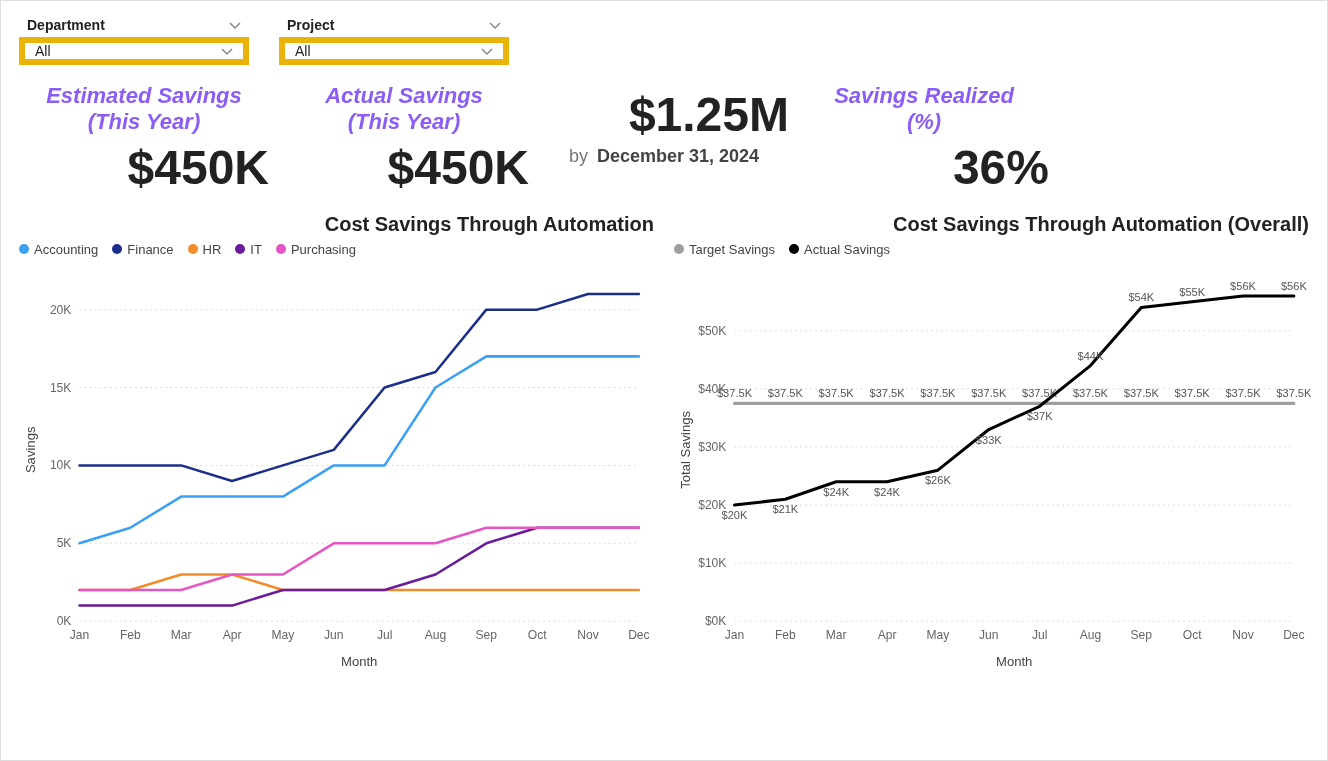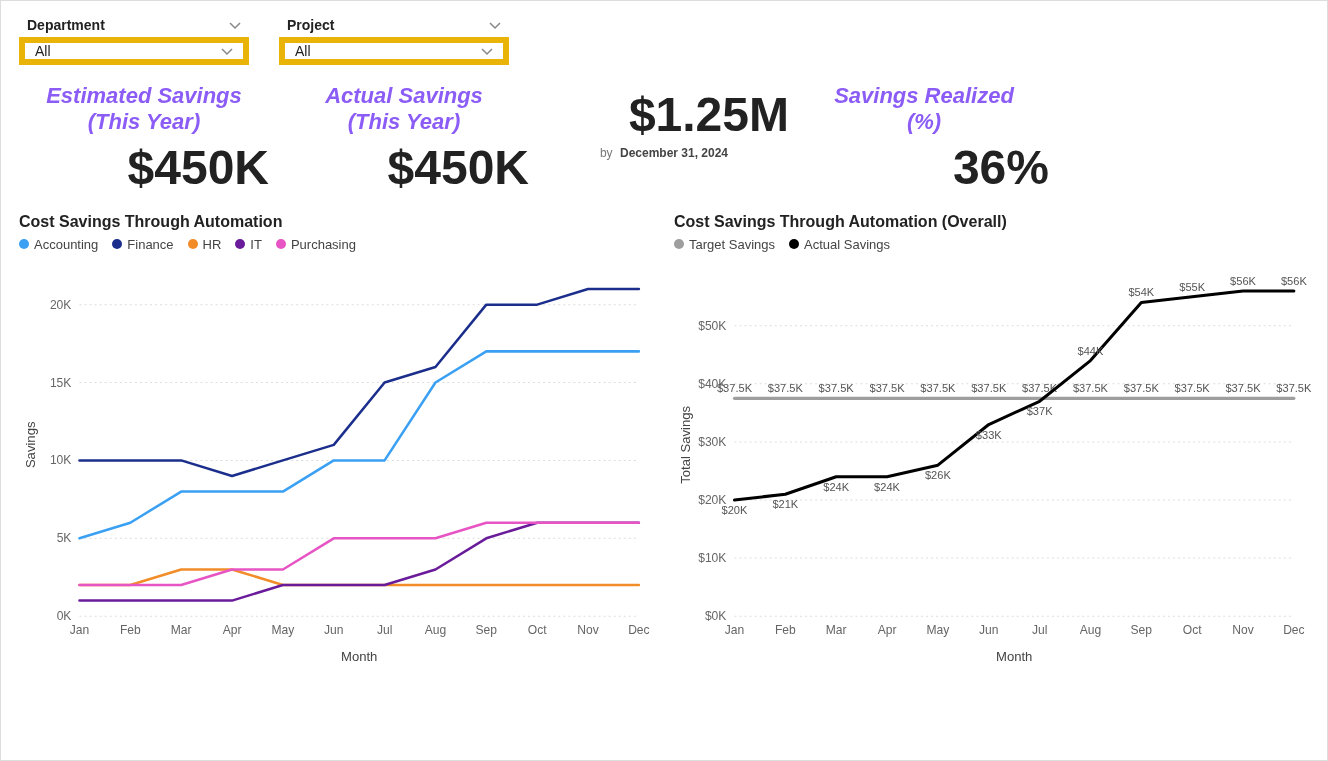--- a/index.html
+++ b/index.html
@@ -25,25 +25,25 @@
     align-items: center;
     cursor: pointer;
     background: #fff;
   }
   .chev { width: 12px; height: 12px; }
   .chev svg { width: 100%; height: 100%; }
   .kpis { display: flex; justify-content: space-around; margin: 10px 0 18px 0; gap: 10px; }
   .kpi { text-align: center; flex: 1; }
   .kpi-label { font-size: 22px; font-weight: 700; color: #8b5cf6; line-height: 1.2; font-style: italic; }
   .kpi-value { font-size: 48px; font-weight: 700; color: #222; margin-top: 4px; text-align: right; }
-  .kpi-sub { font-size: 12px; color: #444; margin-top: 4px; }
+  .kpi-sub { font-size: 18px; color: #444; margin-top: 4px; }
   .kpi-sub .by { color: #777; margin-right: 4px; }
   .charts { display: flex; gap: 20px; }
   .chart-panel { flex: 1; min-width: 0; }
-  .chart-title { font-size: 16px; font-weight: 700; margin-bottom: 6px; }
+  .chart-title { font-size: 20px; font-weight: 700; margin-bottom: 6px; text-align: right; }
   .legend { display: flex; flex-wrap: wrap; gap: 14px; font-size: 13px; color: #444; margin-bottom: 8px; align-items: center;}
   .legend-item { display: inline-flex; align-items: center; gap: 5px; }
   .dot { width: 10px; height: 10px; border-radius: 50%; display: inline-block; }
   svg.chart { width: 100%; height: 410px; overflow: visible; }
   .axis-label { font-size: 13px; fill: #444; }
   .grid line { stroke: #ddd; stroke-dasharray: 2 3; }
   .data-label { font-size: 11px; fill: #555; }
 </style>
 </head>
 <body>

